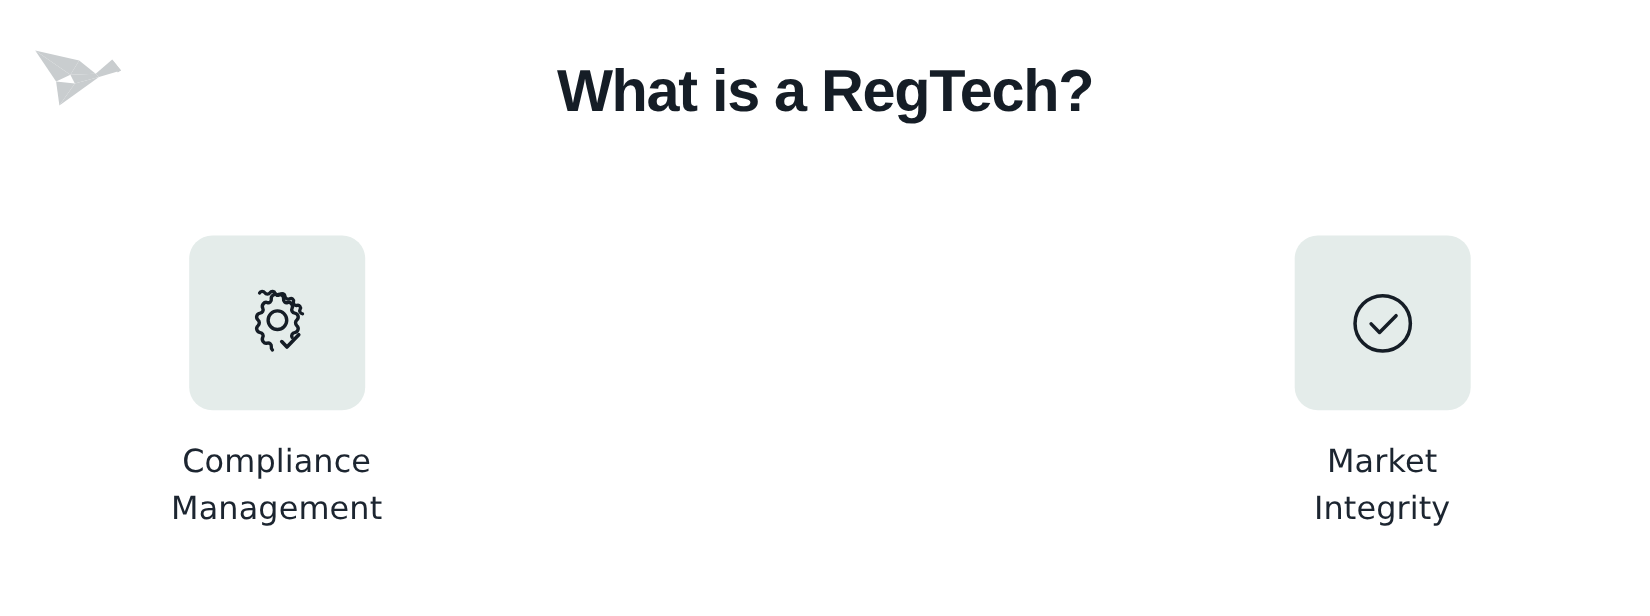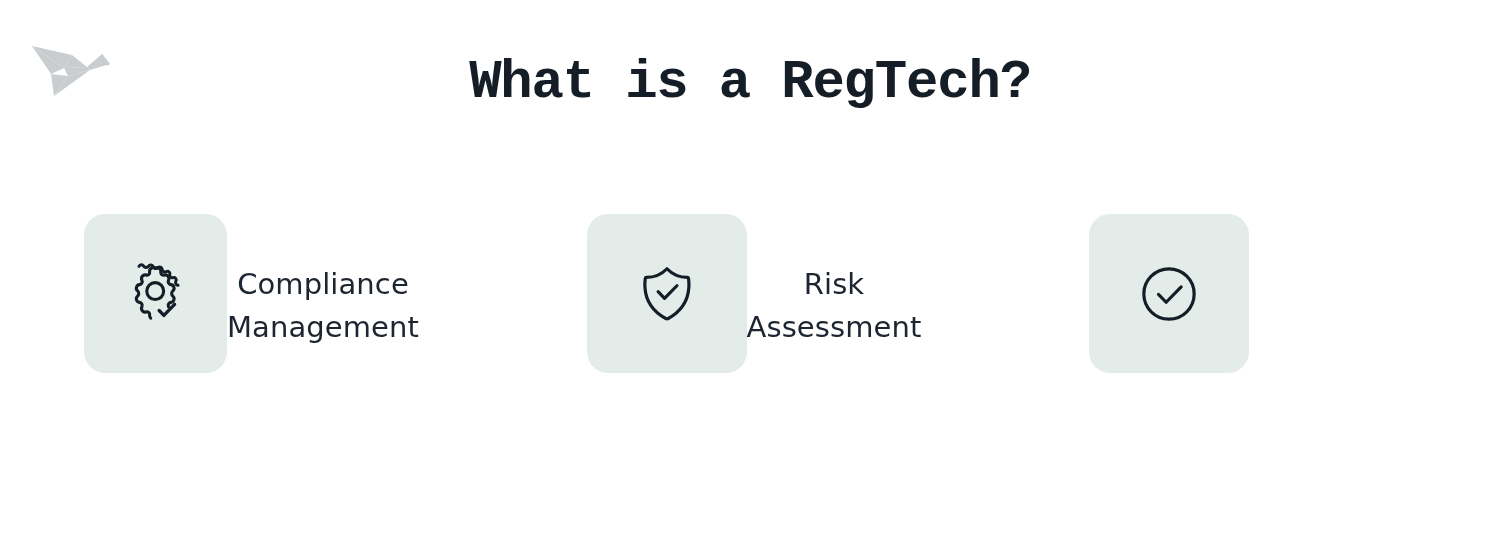--- a/index.html
+++ b/index.html
@@ -30,21 +30,21 @@
   .title-wrap {
     position: absolute;
     left: 0;
     top: 52px;
     width: 1500px;
     text-align: center;
   }
   .title {
     display: inline-block;
     margin: 0;
-    font-family: Liberation Mono, monospace;
+    font-family: Liberation Sans, sans-serif;
     font-size: 54px;
     font-weight: 700;
     letter-spacing: -1.2px;
     color: #151d26;
     line-height: 1.15;
   }
 
   
   .features {
     position: absolute;
@@ -52,20 +52,21 @@
     top: 214px;
     width: 1340px;
     display: flex;
     flex-direction: row;
     justify-content: space-between;
     align-items: flex-start;
   }
   .feature {
     width: 335px;
     display: flex;
+    flex-direction: column;
     align-items: center;
   }
   .icon-card {
     width: 160px;
     height: 159px;
     border-radius: 21px;
     background: #e4ecea;
     display: flex;
     align-items: center;
     justify-content: center;
@@ -145,43 +146,26 @@
                  c1.9-0.6 3.8 1.0 3.5 3.0
                  c-0.2 1.2 0.2 2.3 1.0 3.0" fill="none" stroke="#151d26" stroke-width="3.0" stroke-linecap="round" stroke-linejoin="round"></path>
         <circle cx="32.2" cy="29.2" r="8.2" fill="none" stroke="#151d26" stroke-width="3.0"></circle>
         <path d="M36.0 48.0 l4.6 4.8 L51.0 42.0" fill="none" stroke="#151d26" stroke-width="3.2" stroke-linecap="round" stroke-linejoin="round"></path>
       </svg>
     </div>
     <div class="feature-label">Compliance
 Management</div>
   </div>
 
-  <div class="feature">
-    <div class="icon-card">
-      <svg viewBox="0 0 64 64" aria-hidden="true">
-        <path d="M32 7.5
-                 c-5.2 5.4-12.4 8.4-19.9 8.4
-                 c-0.6 0-1.1 0.5-1.2 1.1
-                 c-0.4 3.1-0.5 5.6-0.3 8.6
-                 c0.9 14.2 9.3 24.4 20.6 30.4
-                 c0.5 0.3 1.1 0.3 1.6 0
-                 C43.9 50.0 52.3 39.8 53.2 25.6
-                 c0.2-3.0 0.1-5.5-0.3-8.6
-                 c-0.1-0.6-0.6-1.1-1.2-1.1
-                 C44.4 15.9 37.2 12.9 32 7.5 Z" fill="none" stroke="#151d26" stroke-width="3.1" stroke-linejoin="round"></path>
-        <path d="M23.4 29.8 l6.2 6.4 L41.6 24.0" fill="none" stroke="#151d26" stroke-width="3.1" stroke-linecap="round" stroke-linejoin="round"></path>
-      </svg>
-    </div>
-    <div class="feature-label">Risk
-Assessment</div>
-  </div>
 
 
   <div class="feature">
     <div class="icon-card">
       <svg viewBox="0 0 64 64" aria-hidden="true">
         <circle cx="32" cy="32" r="24.4" fill="none" stroke="#151d26" stroke-width="3.1"></circle>
         <path d="M21.8 32.4 l7.4 7.6 L43.8 25.2" fill="none" stroke="#151d26" stroke-width="3.1" stroke-linecap="round" stroke-linejoin="round"></path>
       </svg>
     </div>
+    <div class="feature-label">Market
+Integrity</div>
   </div>
 
 </div>
 
 </body></html>

